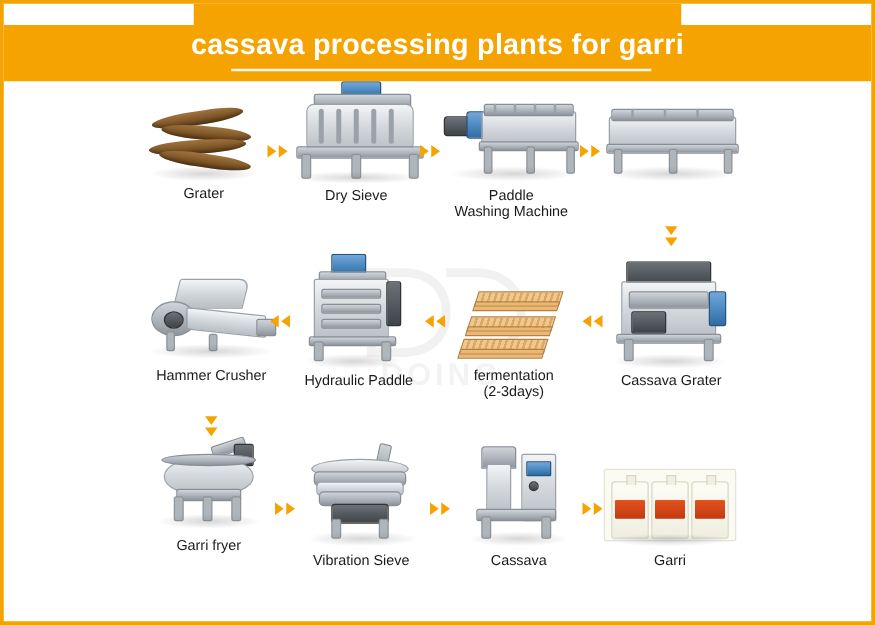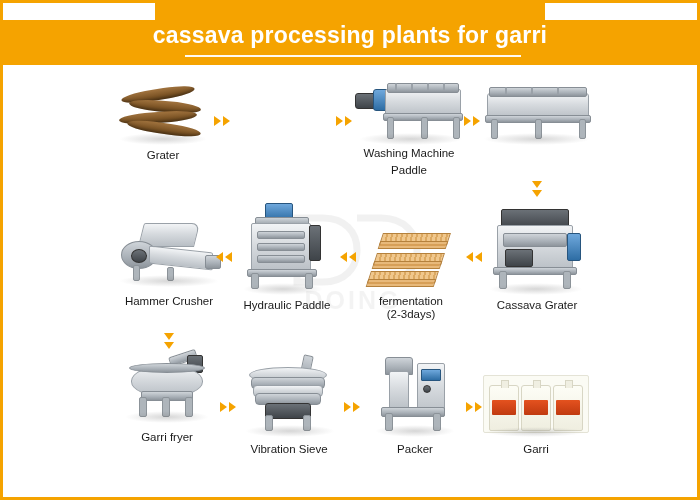--- a/index.html
+++ b/index.html
@@ -251,20 +251,38 @@
       <div class="root" style="left:12px; top:42px; width:74px; height:11px; transform:rotate(8deg);"></div>
     </div>
     <div class="caption">Grater</div>
   </div>
 
   <div class="arrow h" style="left:206px; top:112px; width:28px;">
     <div class="seg"></div>
       <div class="seg"></div>
   </div>
 
+  <div class="node" style="left:226px; top:62px; width:112px;">
+    <div class="art" style="height:82px;">
+      <div class="mach blue" style="left:44px; top:0px; width:30px; height:12px; border-radius:2px;"></div>
+      <div class="mach steel-d" style="left:22px; top:10px; width:76px; height:10px;"></div>
+      <div class="mach steel" style="left:16px; top:18px; width:84px; height:36px; border-radius:6px;"></div>
+      <div class="mach" style="left:26px; top:22px; width:4px; height:28px; background:#9aa1a8;"></div>
+      <div class="mach" style="left:40px; top:22px; width:4px; height:28px; background:#9aa1a8;"></div>
+      <div class="mach" style="left:54px; top:22px; width:4px; height:28px; background:#9aa1a8;"></div>
+      <div class="mach" style="left:68px; top:22px; width:4px; height:28px; background:#9aa1a8;"></div>
+      <div class="mach" style="left:82px; top:22px; width:4px; height:28px; background:#9aa1a8;"></div>
+      <div class="mach steel-d" style="left:8px; top:52px; width:100px; height:8px;"></div>
+      <div class="mach leg" style="left:12px; top:58px; width:6px; height:18px;"></div>
+      <div class="mach leg" style="left:98px; top:58px; width:6px; height:18px;"></div>
+      <div class="mach leg" style="left:52px; top:58px; width:6px; height:18px;"></div>
+      <div class="shadow" style="left:4px; top:72px; width:106px; height:10px;"></div>
+    </div>
+    <div class="caption">Dry Sieve</div>
+  </div>
 
   <div class="arrow h" style="left:328px; top:112px; width:28px;">
     <div class="seg"></div>
       <div class="seg"></div>
   </div>
 
   <div class="node" style="left:350px; top:72px; width:112px;">
     <div class="art" style="height:72px;">
       <div class="mach dark" style="left:2px; top:18px; width:22px; height:14px; border-radius:3px;"></div>
       <div class="mach blue" style="left:20px; top:14px; width:14px; height:20px; border-radius:3px;"></div>
@@ -273,22 +291,22 @@
       <div class="mach" style="left:42px; top:8px; width:2px; height:8px; background:#9aa1a8;"></div>
       <div class="mach" style="left:58px; top:8px; width:2px; height:8px; background:#9aa1a8;"></div>
       <div class="mach" style="left:74px; top:8px; width:2px; height:8px; background:#9aa1a8;"></div>
       <div class="mach" style="left:90px; top:8px; width:2px; height:8px; background:#9aa1a8;"></div>
       <div class="mach steel-d" style="left:30px; top:38px; width:78px; height:6px;"></div>
       <div class="mach leg" style="left:34px; top:42px; width:5px; height:20px;"></div>
       <div class="mach leg" style="left:68px; top:42px; width:5px; height:20px;"></div>
       <div class="mach leg" style="left:100px; top:42px; width:5px; height:20px;"></div>
       <div class="shadow" style="left:6px; top:58px; width:104px; height:12px;"></div>
     </div>
+    <div class="caption">Paddle</div>
     <div class="caption" style="margin-top:0;">Washing Machine</div>
-    <div class="caption">Paddle</div>
   </div>
 
   <div class="arrow h" style="left:456px; top:112px; width:28px;">
     <div class="seg"></div>
       <div class="seg"></div>
   </div>
 
   <div class="node" style="left:476px; top:80px; width:116px;">
     <div class="art" style="height:62px;">
       <div class="mach steel" style="left:8px; top:10px; width:100px; height:24px; border-radius:3px;"></div>
@@ -433,21 +451,21 @@
       <div class="mach steel-d" style="left:22px; top:2px; width:26px; height:16px; border-radius:3px 3px 0 0;"></div>
       <div class="mach steel" style="left:26px; top:16px; width:18px; height:38px;"></div>
       <div class="mach steel" style="left:54px; top:8px; width:26px; height:52px; border-radius:2px;"></div>
       <div class="mach blue" style="left:58px; top:14px; width:18px; height:10px; border-radius:1px;"></div>
       <div class="mach dark" style="left:60px; top:30px; width:6px; height:6px; border-radius:50%;"></div>
       <div class="mach steel-d" style="left:18px; top:52px; width:62px; height:8px;"></div>
       <div class="mach leg" style="left:22px; top:58px; width:6px; height:16px;"></div>
       <div class="mach leg" style="left:70px; top:58px; width:6px; height:16px;"></div>
       <div class="shadow" style="left:12px; top:70px; width:80px; height:12px;"></div>
     </div>
-    <div class="caption">Packer</div>
+    <div class="caption">Cassava</div>
   </div>
 
   <div class="arrow h" style="left:458px; top:398px; width:28px;">
     <div class="seg"></div>
       <div class="seg"></div>
   </div>
 
   <div class="node" style="left:478px; top:362px; width:110px;">
     <div class="art" style="height:74px;">
       <div class="mach" style="left:2px; top:10px; width:104px; height:56px; background:#fbfbf4; border:1px solid #e4e3d6;"></div>

